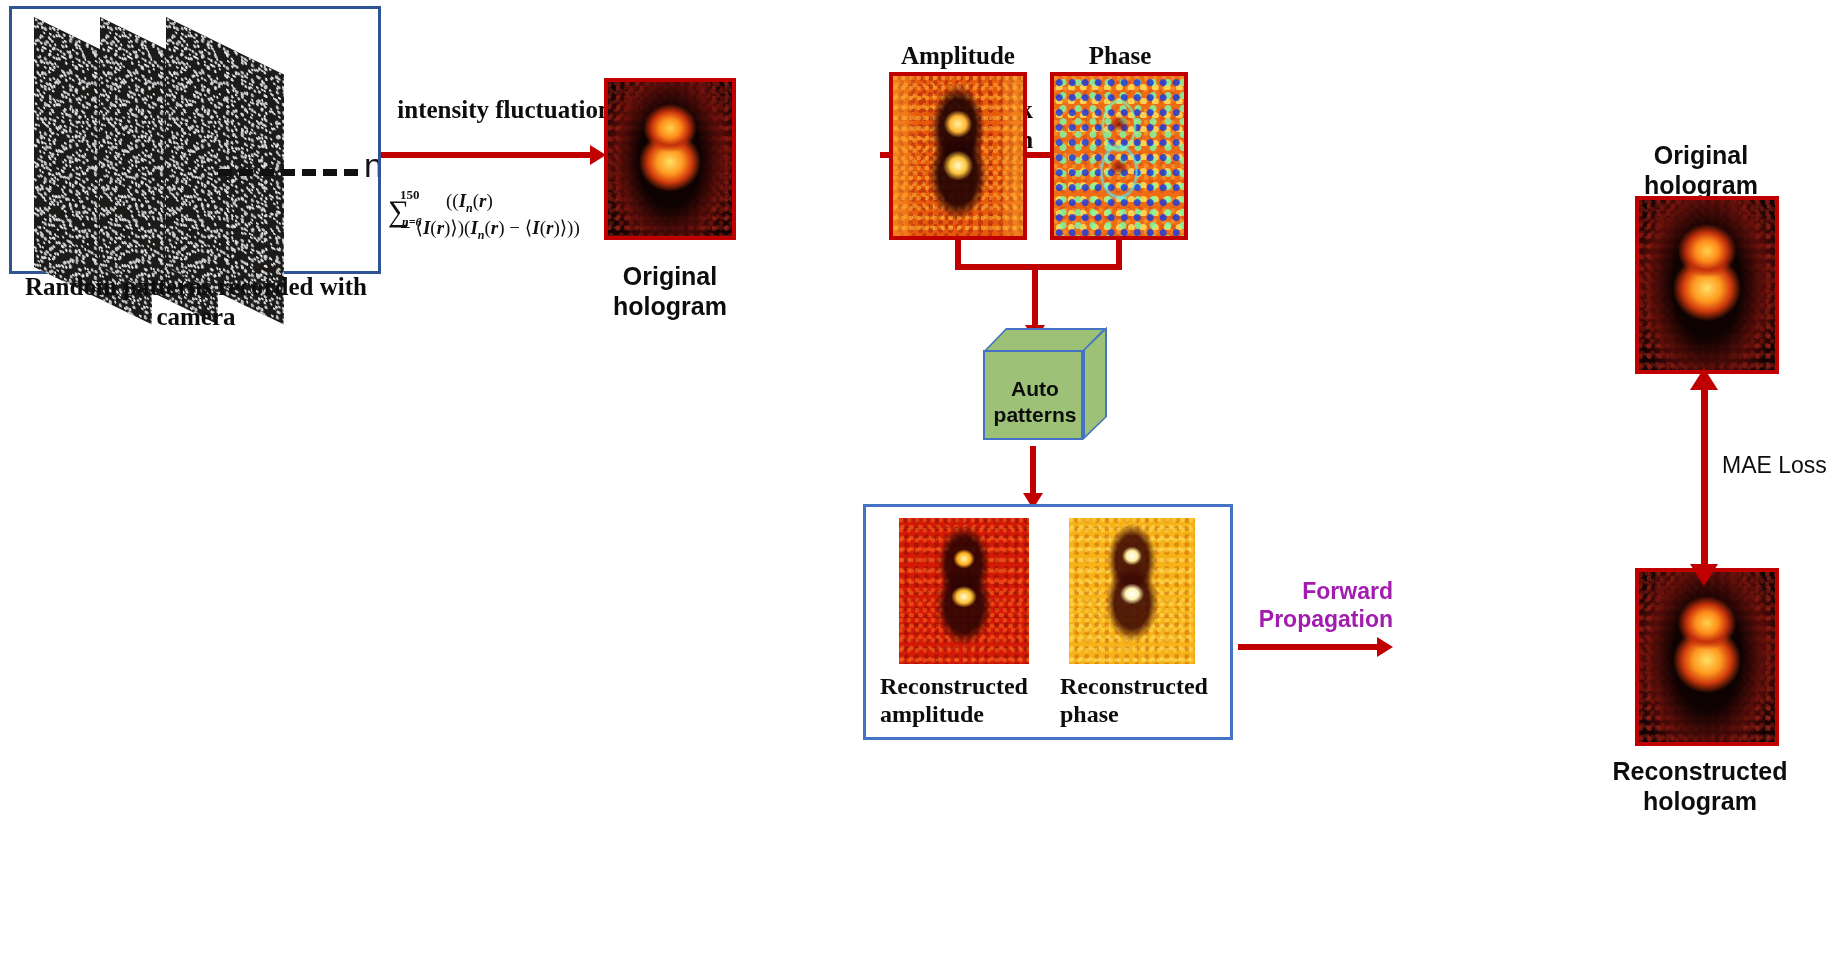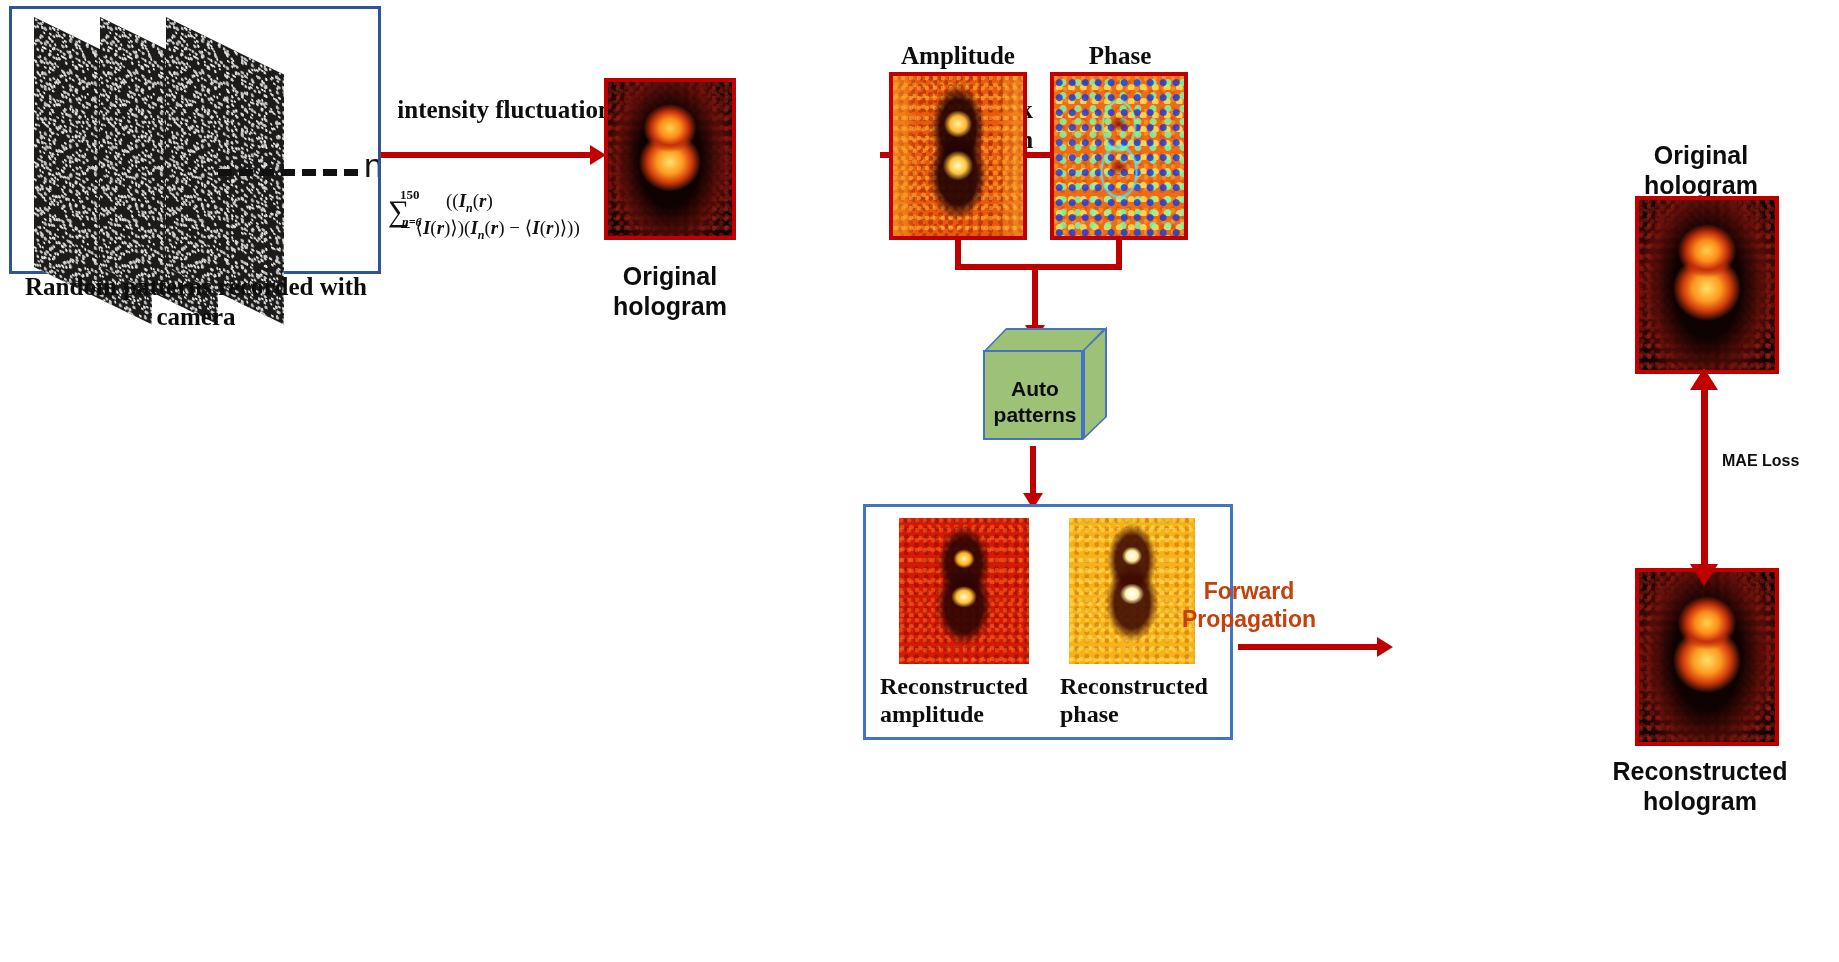--- a/index.html
+++ b/index.html
@@ -187,42 +187,42 @@
 
   
   #recon-panel{left:863px;top:504px;width:370px;height:236px;
     border:3px solid #4472c4;background:#fff;box-sizing:border-box;}
   #img-recon-amp{left:899px;top:518px;width:130px;height:146px;}
   #cap-recon-amp{left:880px;top:672px;width:170px;}
   #img-recon-phase{left:1069px;top:518px;width:126px;height:146px;}
   #cap-recon-phase{left:1060px;top:672px;width:160px;}
 
   #arrow-forward{left:1238px;top:644px;width:140px;}
-  #label-forward{left:1169px;top:578px;width:160px;font-size:23px;line-height:1.2;
-    font-family:"Liberation Sans",sans-serif;font-weight:bold;color:#c2410c;}
+  #label-forward{left:1233px;top:578px;width:160px;font-size:23px;line-height:1.2;
+    font-family:"Liberation Sans",sans-serif;font-weight:bold;color:#a21caf;text-align:right;}
 
   
   #cap-right-original{left:1606px;top:140px;width:190px;font-size:25px;line-height:1.2;
     font-family:"Liberation Sans",sans-serif;font-weight:bold;color:#0d0d0d;}
   #img-right-original{left:1635px;top:196px;width:144px;height:178px;}
 
   #img-recon-holo{left:1635px;top:568px;width:144px;height:178px;}
   #cap-recon-holo{left:1600px;top:756px;width:200px;font-size:25px;line-height:1.2;
     font-family:"Liberation Sans",sans-serif;font-weight:bold;color:#0d0d0d;}
 
   
   #mae-arrow{left:1701px;top:388px;width:7px;height:178px;background:#c00000;}
   #mae-arrow::before{content:"";position:absolute;left:-11px;top:-20px;
     border-bottom:22px solid #c00000;border-left:14px solid transparent;
     border-right:14px solid transparent;}
   #mae-arrow::after{content:"";position:absolute;left:-11px;bottom:-20px;
     border-top:22px solid #c00000;border-left:14px solid transparent;
     border-right:14px solid transparent;}
-  #label-mae{left:1722px;top:452px;font-size:16px;
-    font-family:"Liberation Sans",sans-serif;font-weight:bold;color:#0d0d0d;}
+  #label-mae{left:1722px;top:452px;font-size:23px;
+    font-family:"Liberation Sans",sans-serif;font-weight:normal;color:#0d0d0d;}
 </style>
 </head>
 <body>
 
 <div id="stage">
 
   <div class="abs" id="patterns-panel">
     <div class="speckle" id="speckle-1"></div>
     <div class="speckle" id="speckle-2"></div>
     <div class="speckle" id="speckle-3"></div>

